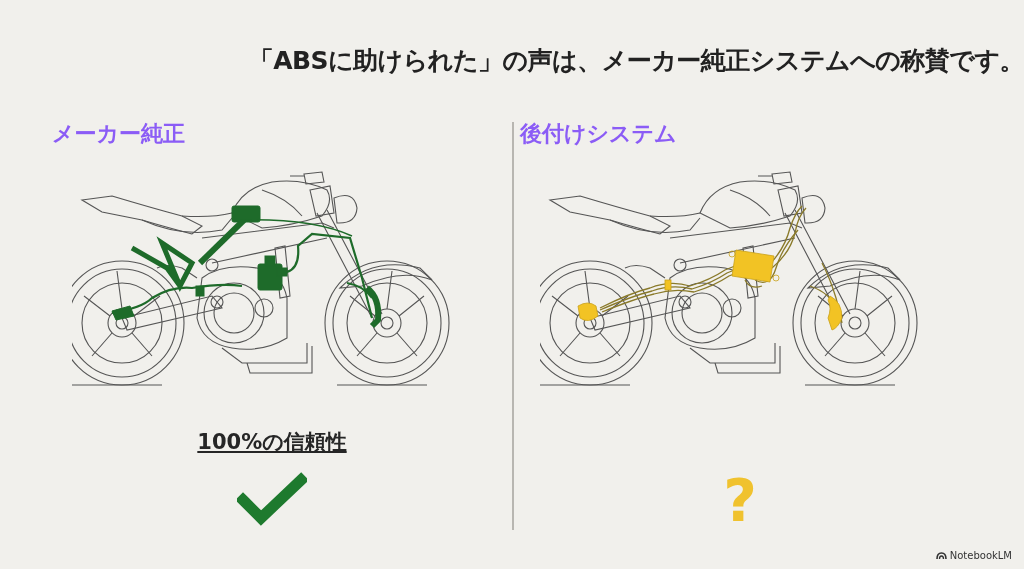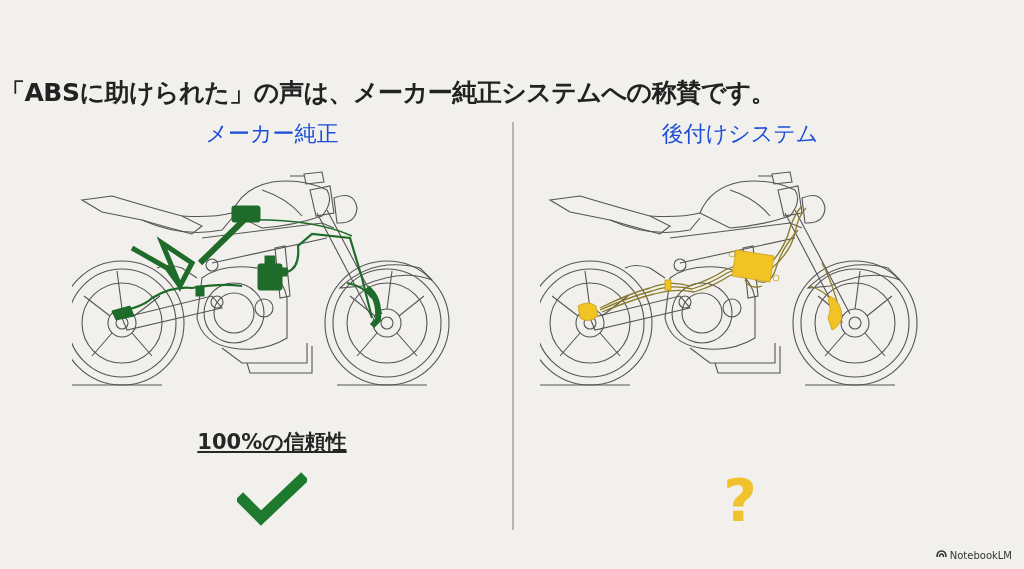--- a/index.html
+++ b/index.html
@@ -5,48 +5,47 @@
   html, body { margin: 0; padding: 0; }
   body {
     width: 1024px; height: 569px; overflow: hidden;
     background: #f1f0ec;
     font-family: "DejaVu Sans", "Liberation Sans", sans-serif;
     color: #262626;
     position: relative;
   }
   .title {
     position: absolute; left: 0; top: 44px; width: 1024px;
-    text-align: left; font-size: 25px; font-weight: bold; letter-spacing: -0.5px;
+    text-align: right; font-size: 25px; font-weight: bold; letter-spacing: -0.5px;
     color: #222;
-    margin-top: 32px;
   }
   .divider {
     position: absolute; left: 512px; top: 122px; width: 1.5px; height: 408px;
     background: #b8b6b1;
   }
   .col { position: absolute; top: 0; width: 440px; height: 569px; }
   .col.left { left: 52px; }
   .col.right { left: 520px; }
   .col-title {
-    position: absolute; top: 119px; left: 0; width: 440px; text-align: center;
-    font-size: 22px; font-weight: normal; color: #1d4ed8;
+    position: absolute; top: 119px; left: 0; width: 440px; text-align: left;
+    font-size: 22px; font-weight: bold; color: #8b5cf6;
   }
   .bike { position: absolute; top: 168px; left: 20px; width: 400px; height: 225px; }
   .verdict {
     position: absolute; top: 428px; left: 0; width: 440px; text-align: center;
     font-size: 21px; font-weight: bold; color: #262626; text-decoration: underline;
   }
   .icon-wrap { position: absolute; top: 470px; left: 0; width: 440px; height: 65px; display:flex; justify-content:center; }
   .qmark {
     font-size: 58px; font-weight: bold; color: #f0c22e; line-height: 62px;
     font-family: "DejaVu Sans", sans-serif;
   }
   .brand {
     position: absolute; right: 12px; bottom: 8px; font-size: 10px; color: #333;
-    display: flex; align-items: flex-start; gap: 3px;
+    display: flex; align-items: center; gap: 3px;
   }
 </style>
 </head>
 <body>
 
 <div class="title">「ABSに助けられた」の声は、メーカー純正システムへの称賛です。</div>
 
 <div class="divider"></div>
 
 <div class="col left">

